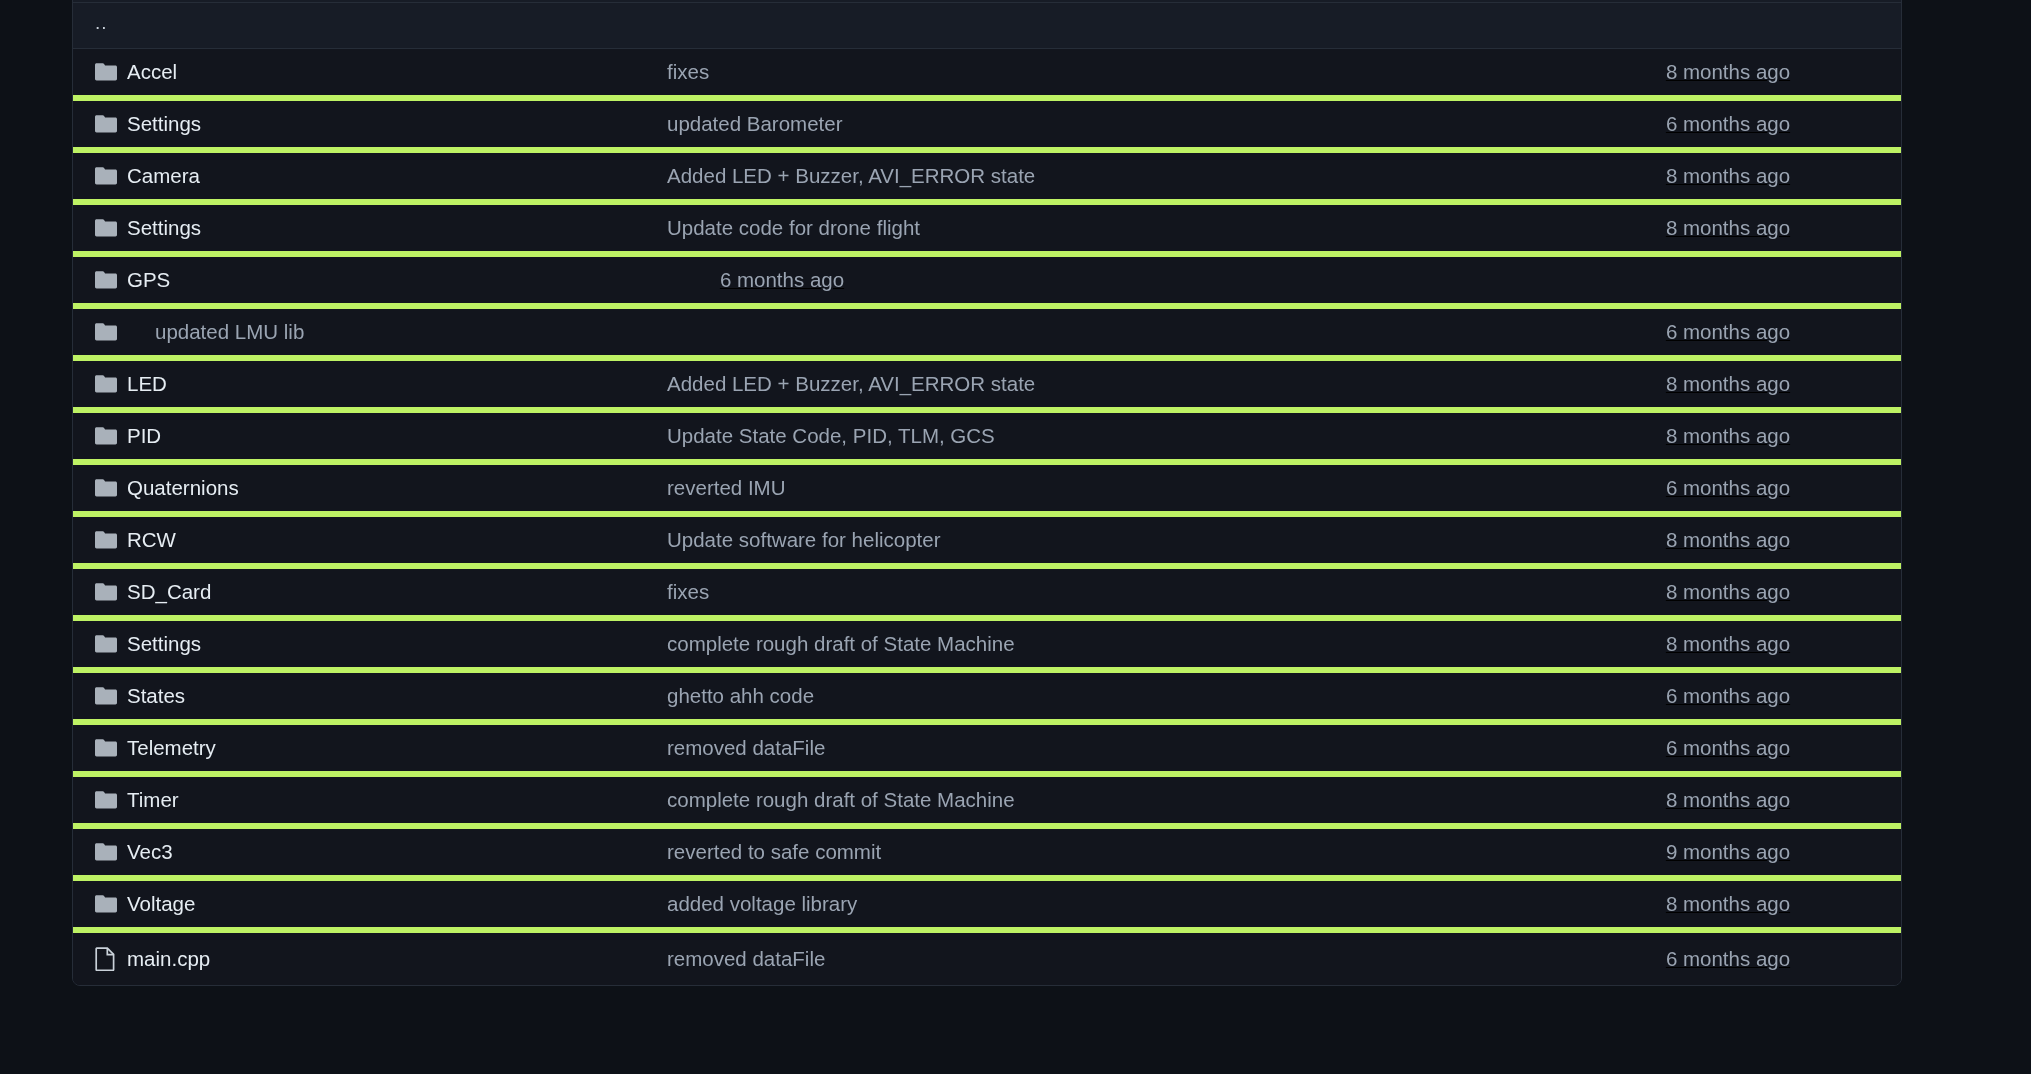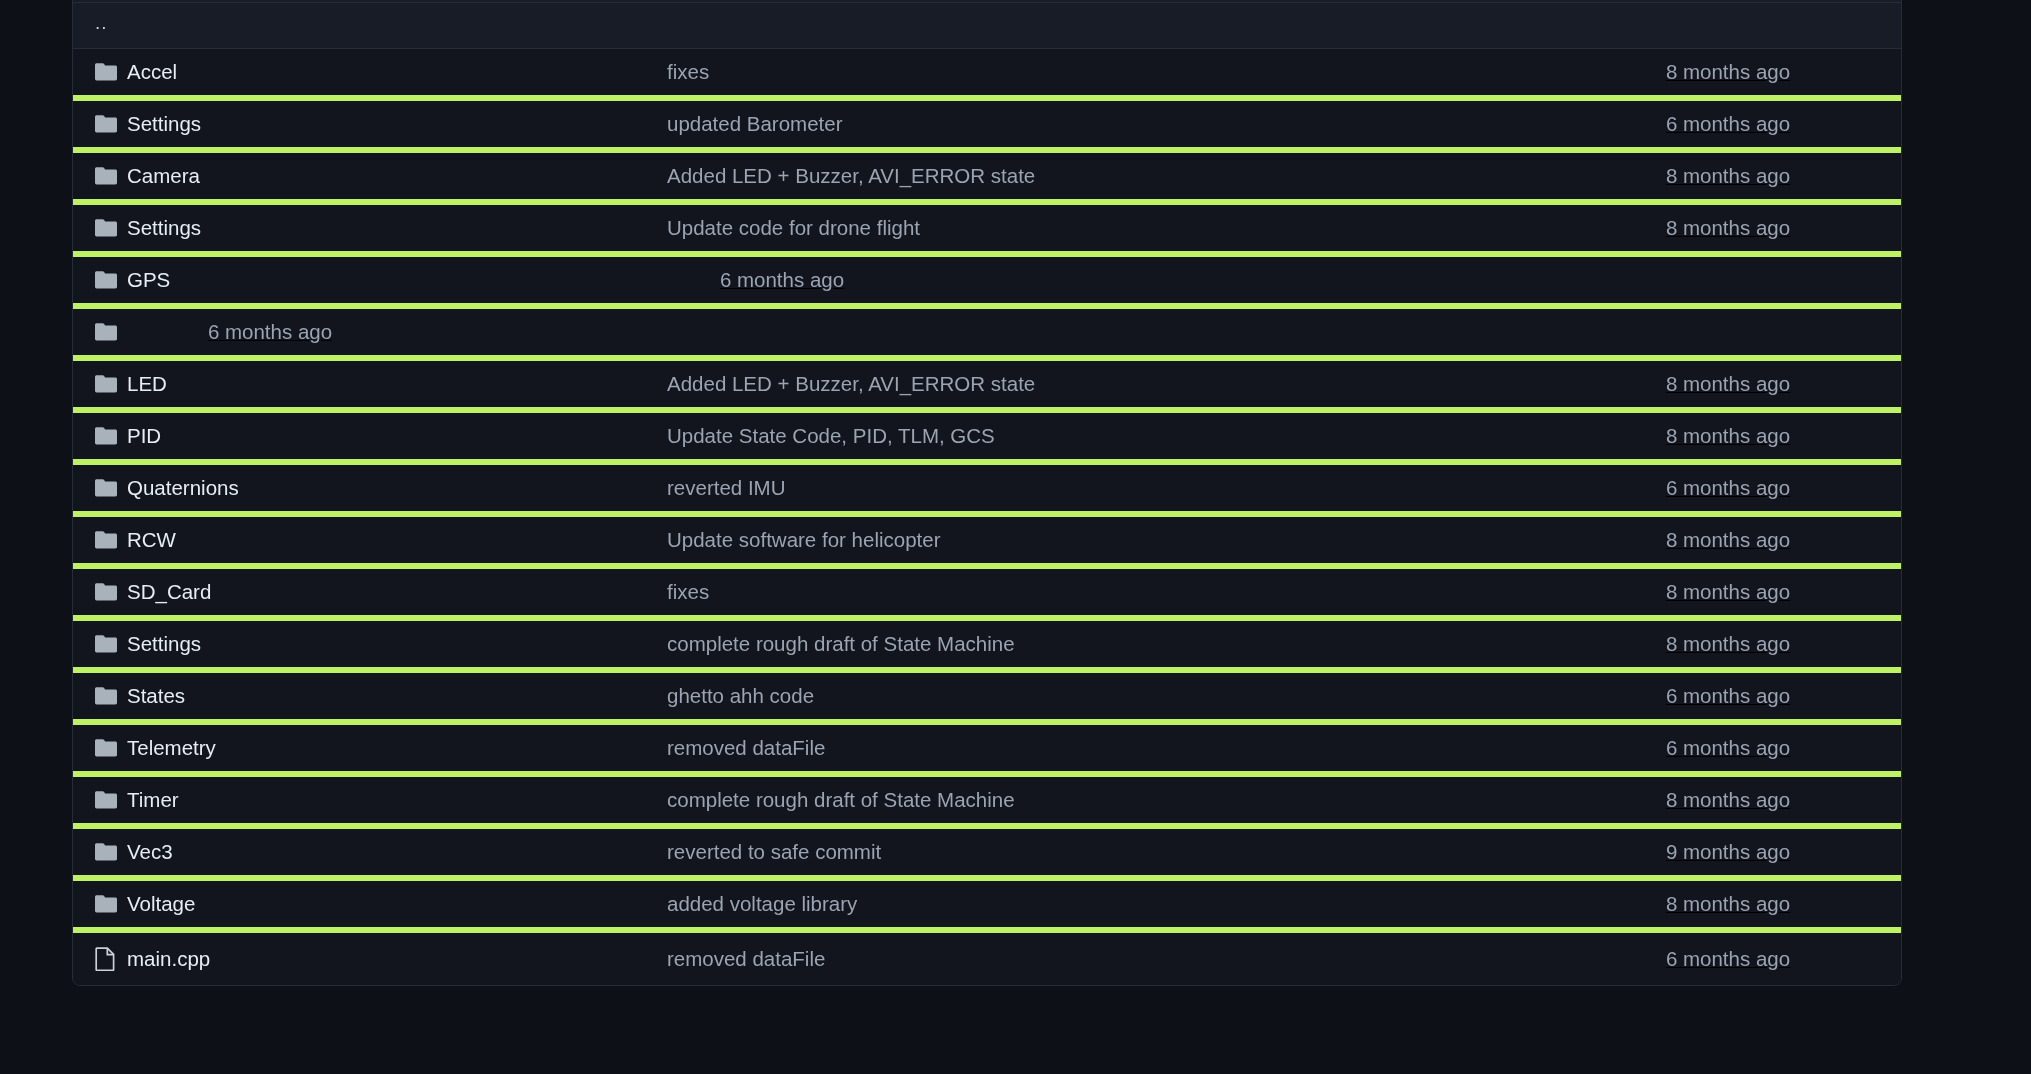--- a/index.html
+++ b/index.html
@@ -214,20 +214,23 @@
     </div>
   </div>
         <div class="row">
     <div class="cell-icon">
       <span class="icon-slot">
               <svg class="icon-svg" width="23" height="20" viewBox="0 0 23 20" aria-hidden="true">
                 <path fill="#a9b1ba" d="M1.6 1.2h6.1c.5 0 .9.2 1.2.6l1.2 1.6h10.3c.9 0 1.6.7 1.6 1.6v11.8c0 .9-.7 1.6-1.6 1.6H1.6C.7 18.4 0 17.7 0 16.8V2.8c0-.9.7-1.6 1.6-1.6z"></path>
               </svg>
             </span>
     </div>
+    <div class="cell-msg">
+      <span class="msg-text">updated LMU lib</span>
+    </div>
     <div class="cell-age">
       <span class="age-text">6 months ago</span>
     </div>
   </div>
         <div class="row">
     <div class="cell-icon">
       <span class="icon-slot">
               <svg class="icon-svg" width="23" height="20" viewBox="0 0 23 20" aria-hidden="true">
                 <path fill="#a9b1ba" d="M1.6 1.2h6.1c.5 0 .9.2 1.2.6l1.2 1.6h10.3c.9 0 1.6.7 1.6 1.6v11.8c0 .9-.7 1.6-1.6 1.6H1.6C.7 18.4 0 17.7 0 16.8V2.8c0-.9.7-1.6 1.6-1.6z"></path>
               </svg>

